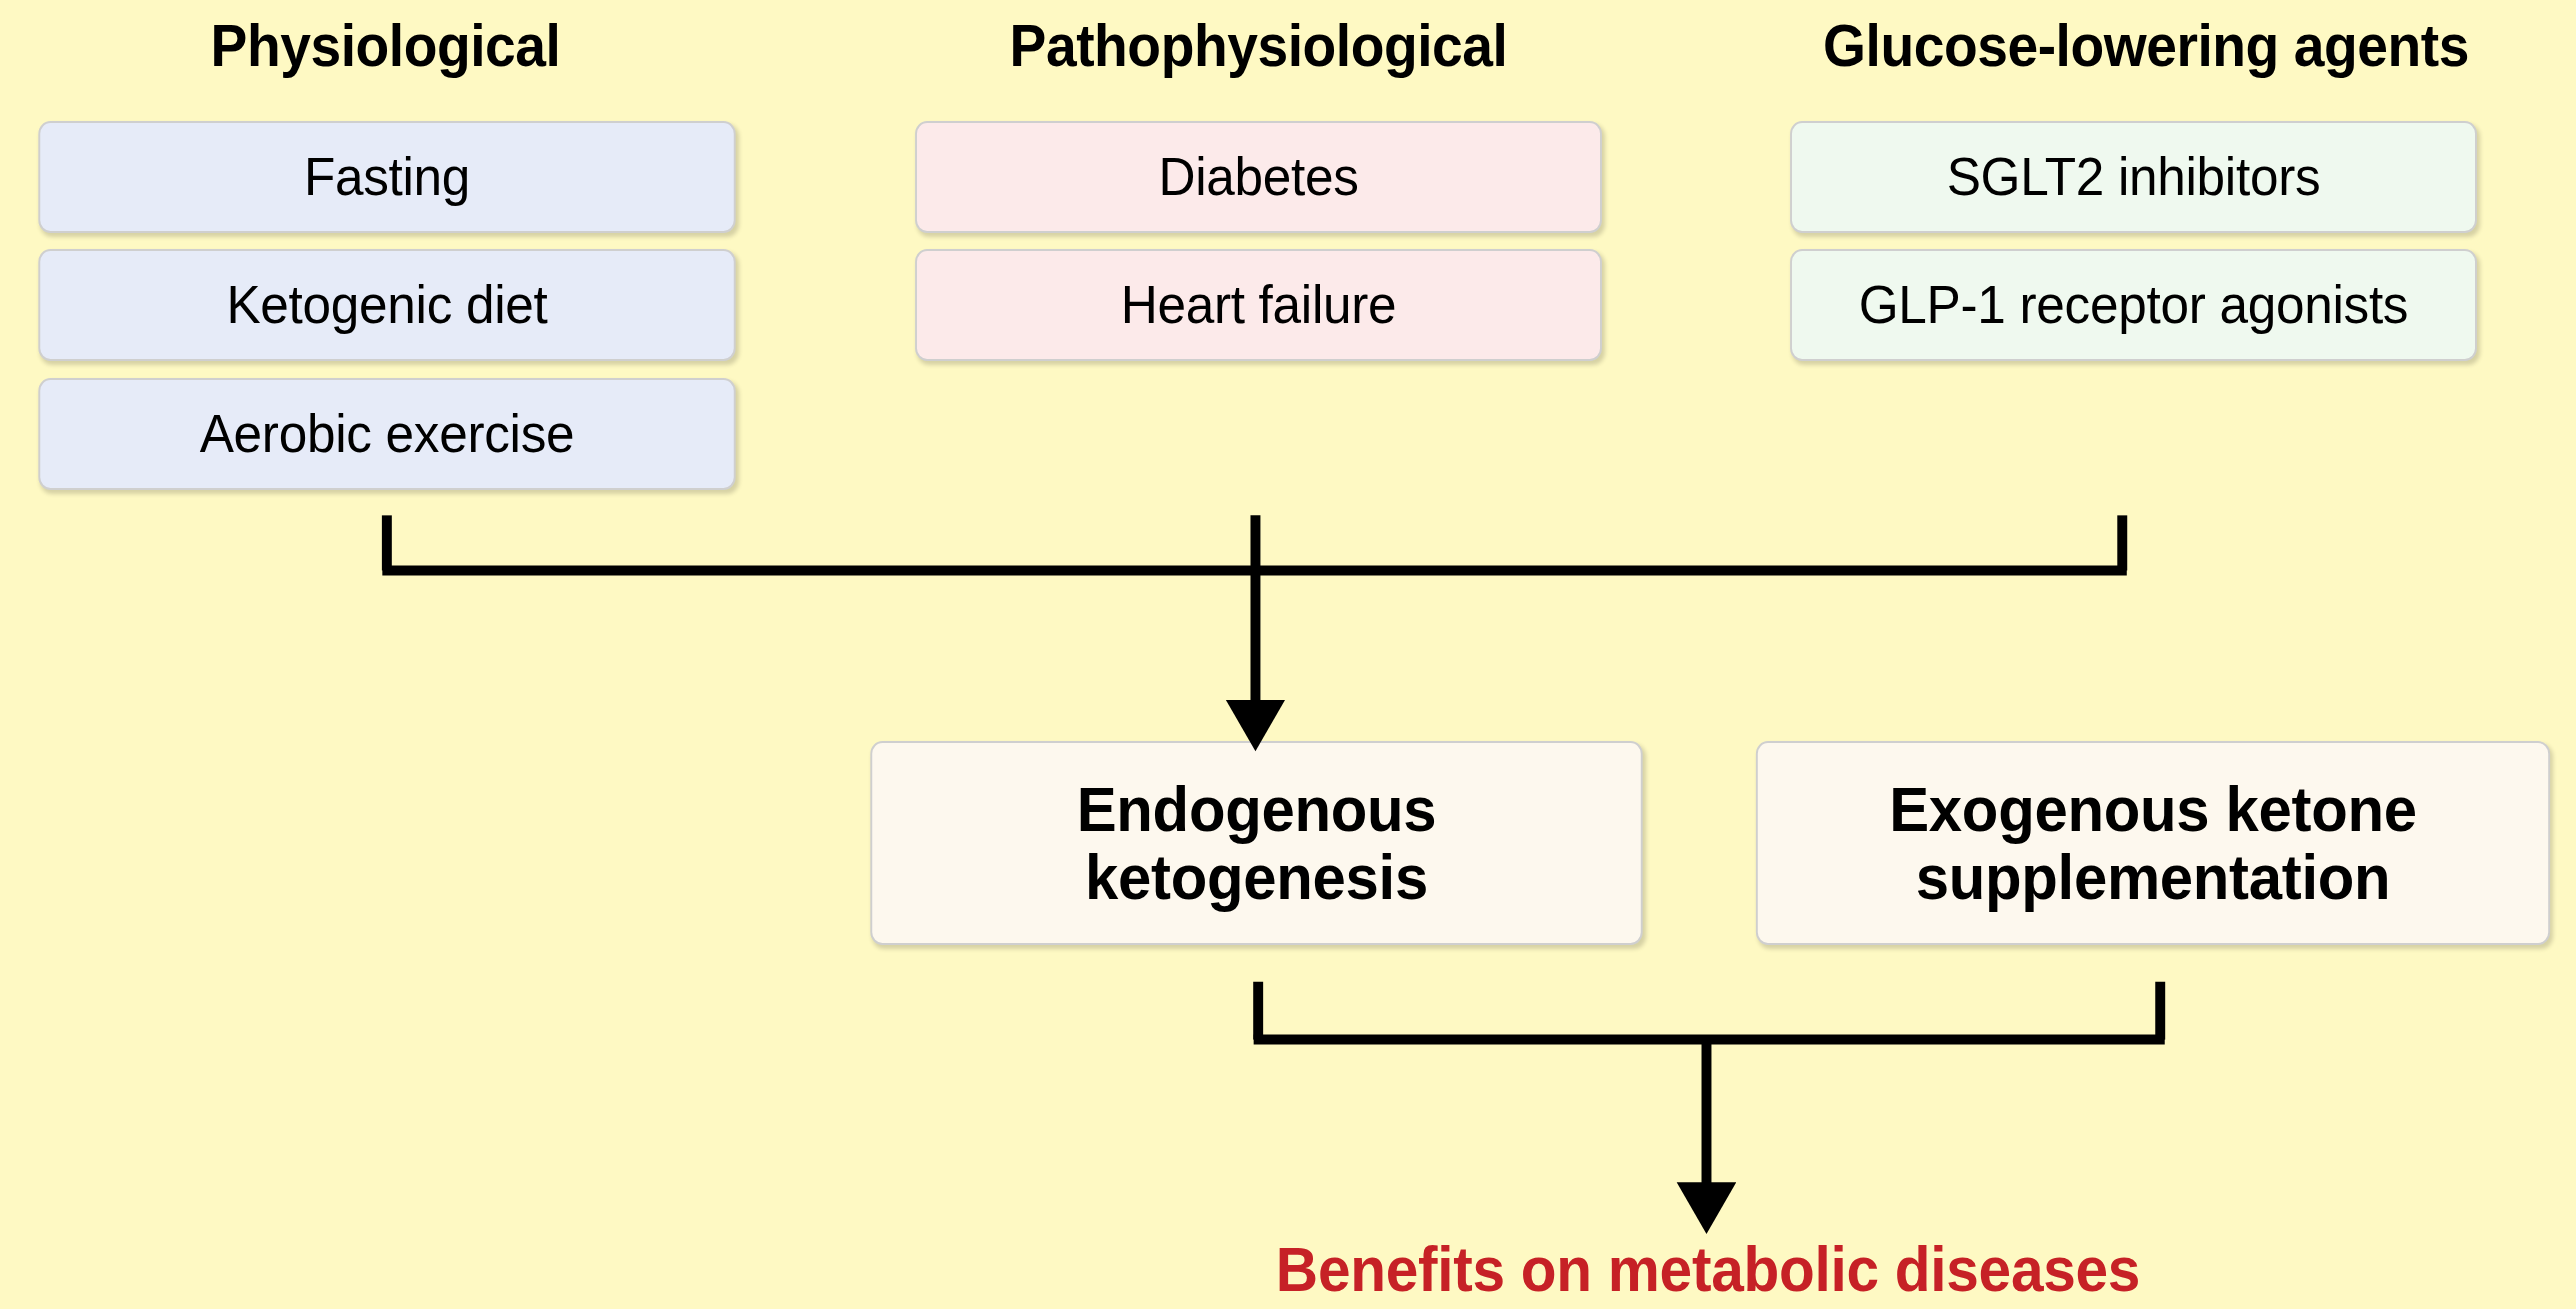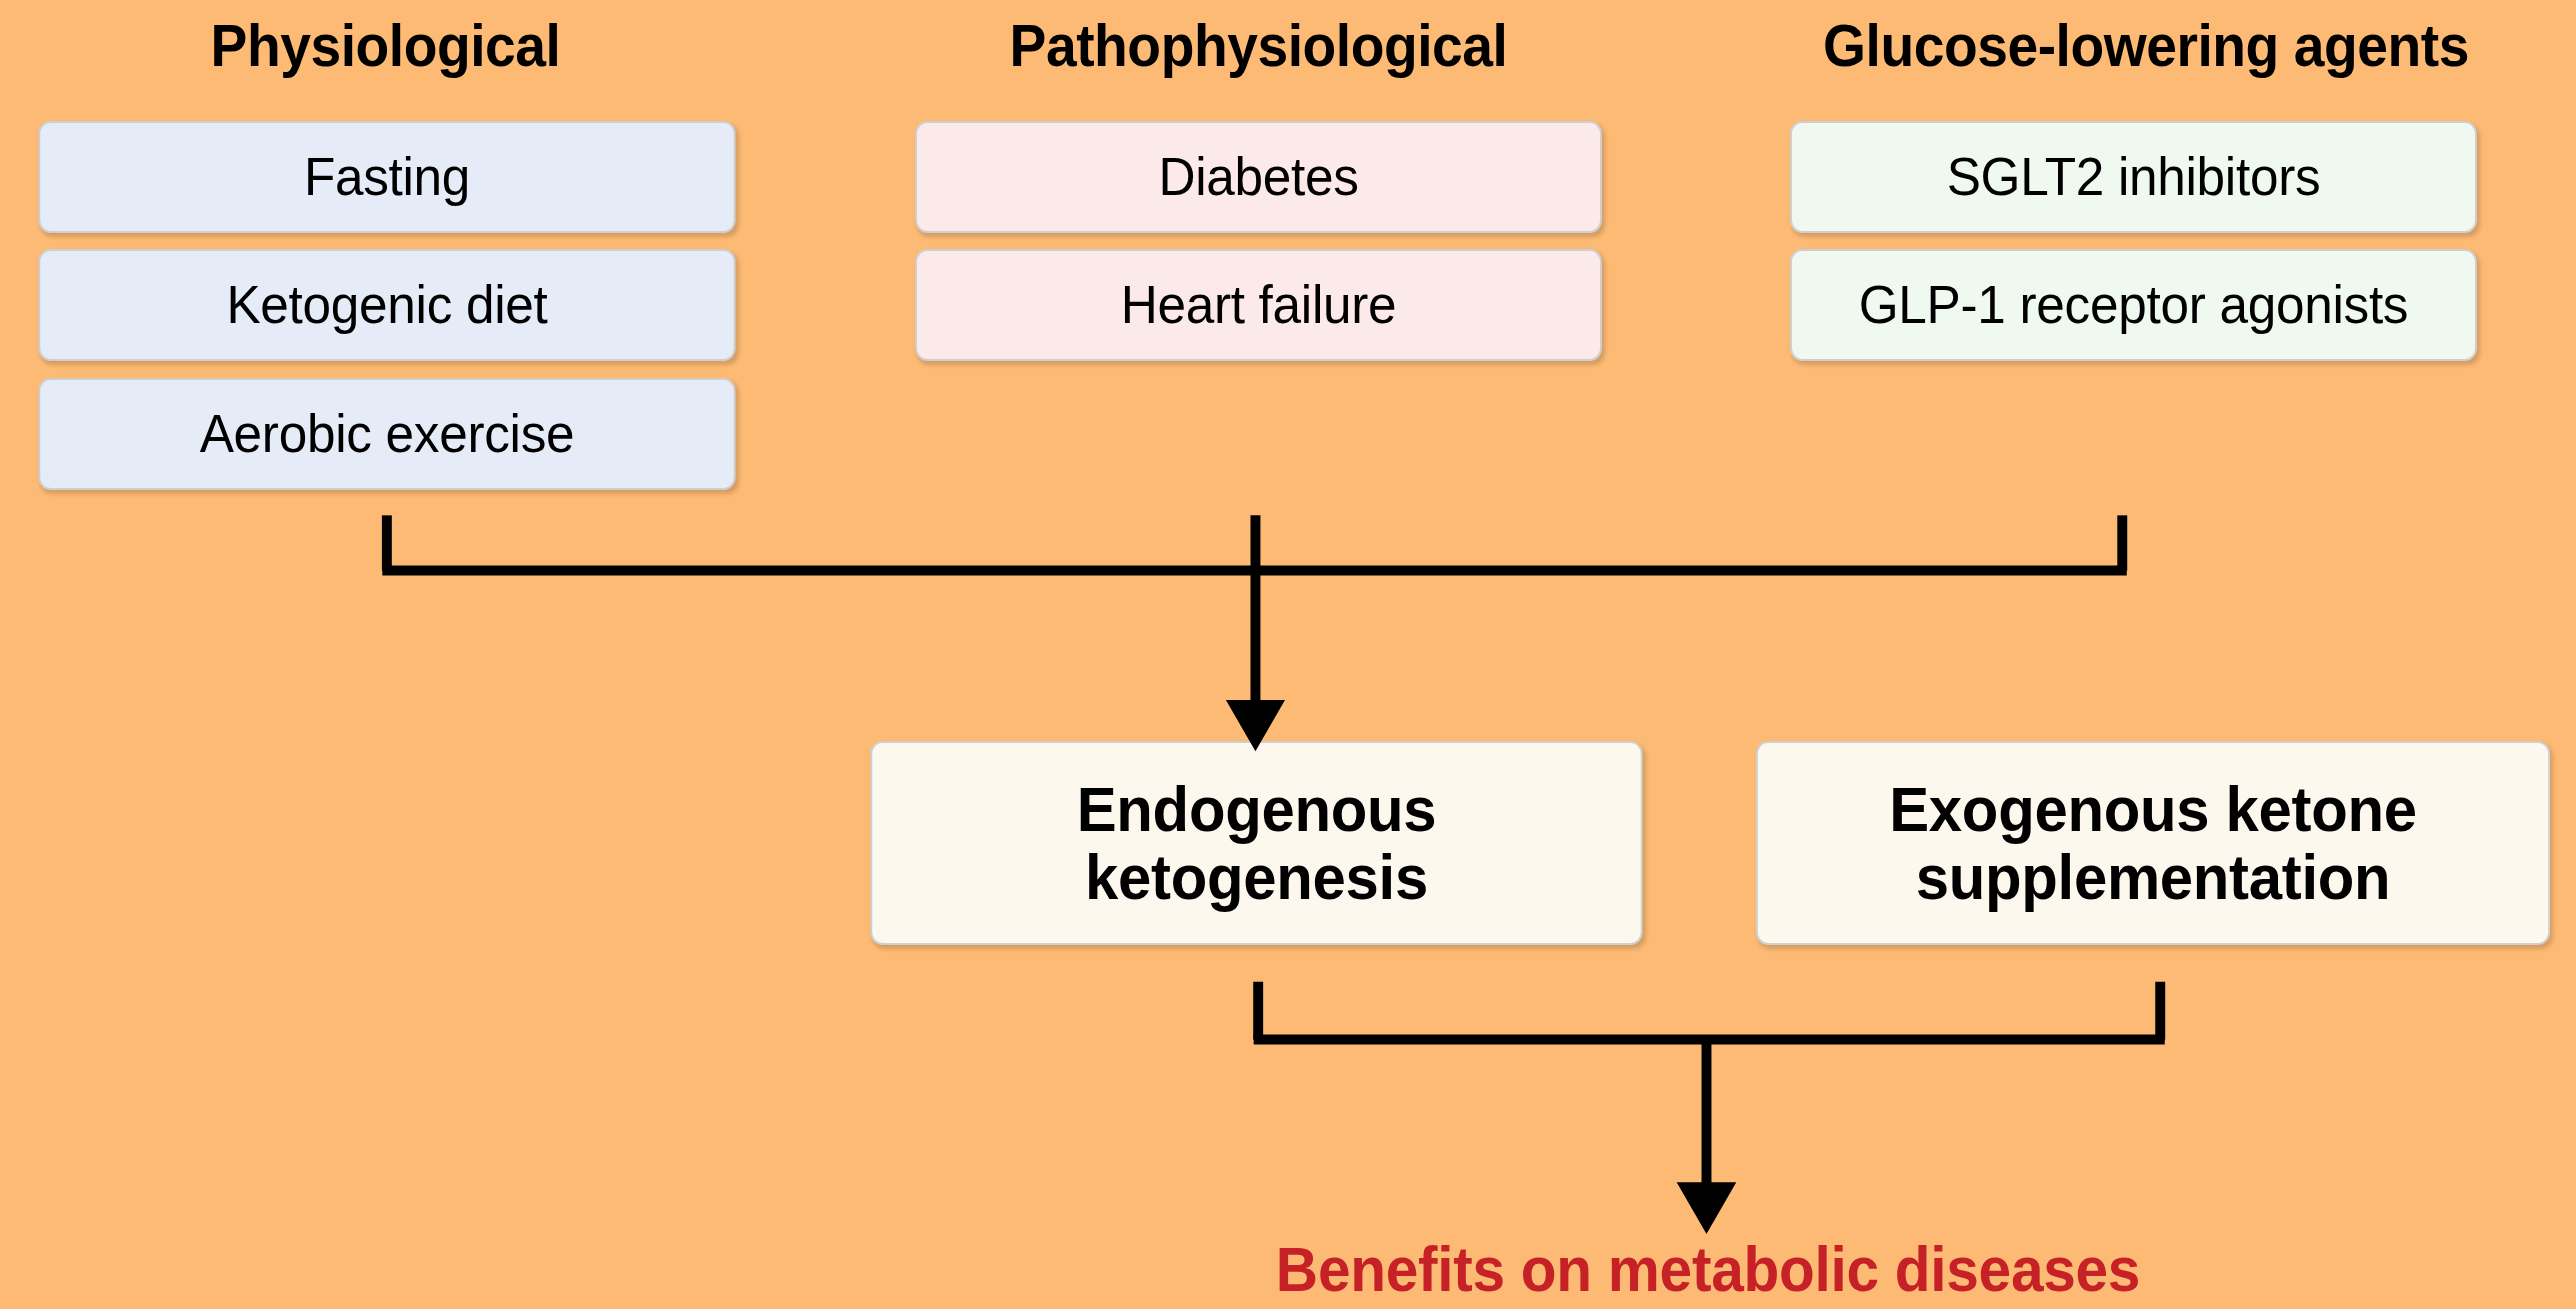--- a/index.html
+++ b/index.html
@@ -5,21 +5,21 @@
 <style>
   html,body{margin:0;padding:0;background:#ffffff;}
   body{
     font-family:"Liberation Sans Narrow","Liberation Sans",sans-serif;
     -webkit-font-smoothing:antialiased;
   }
   #canvas{
     position:relative;
     width:2576px;
     height:1310px;
-    background:#fdba74;
+    background:#fef9c3;
     overflow:hidden;
   }
 
   
   .col-header{
     position:absolute;
     font-weight:bold;
     font-size:60px;
     line-height:1;
     color:#000000;

